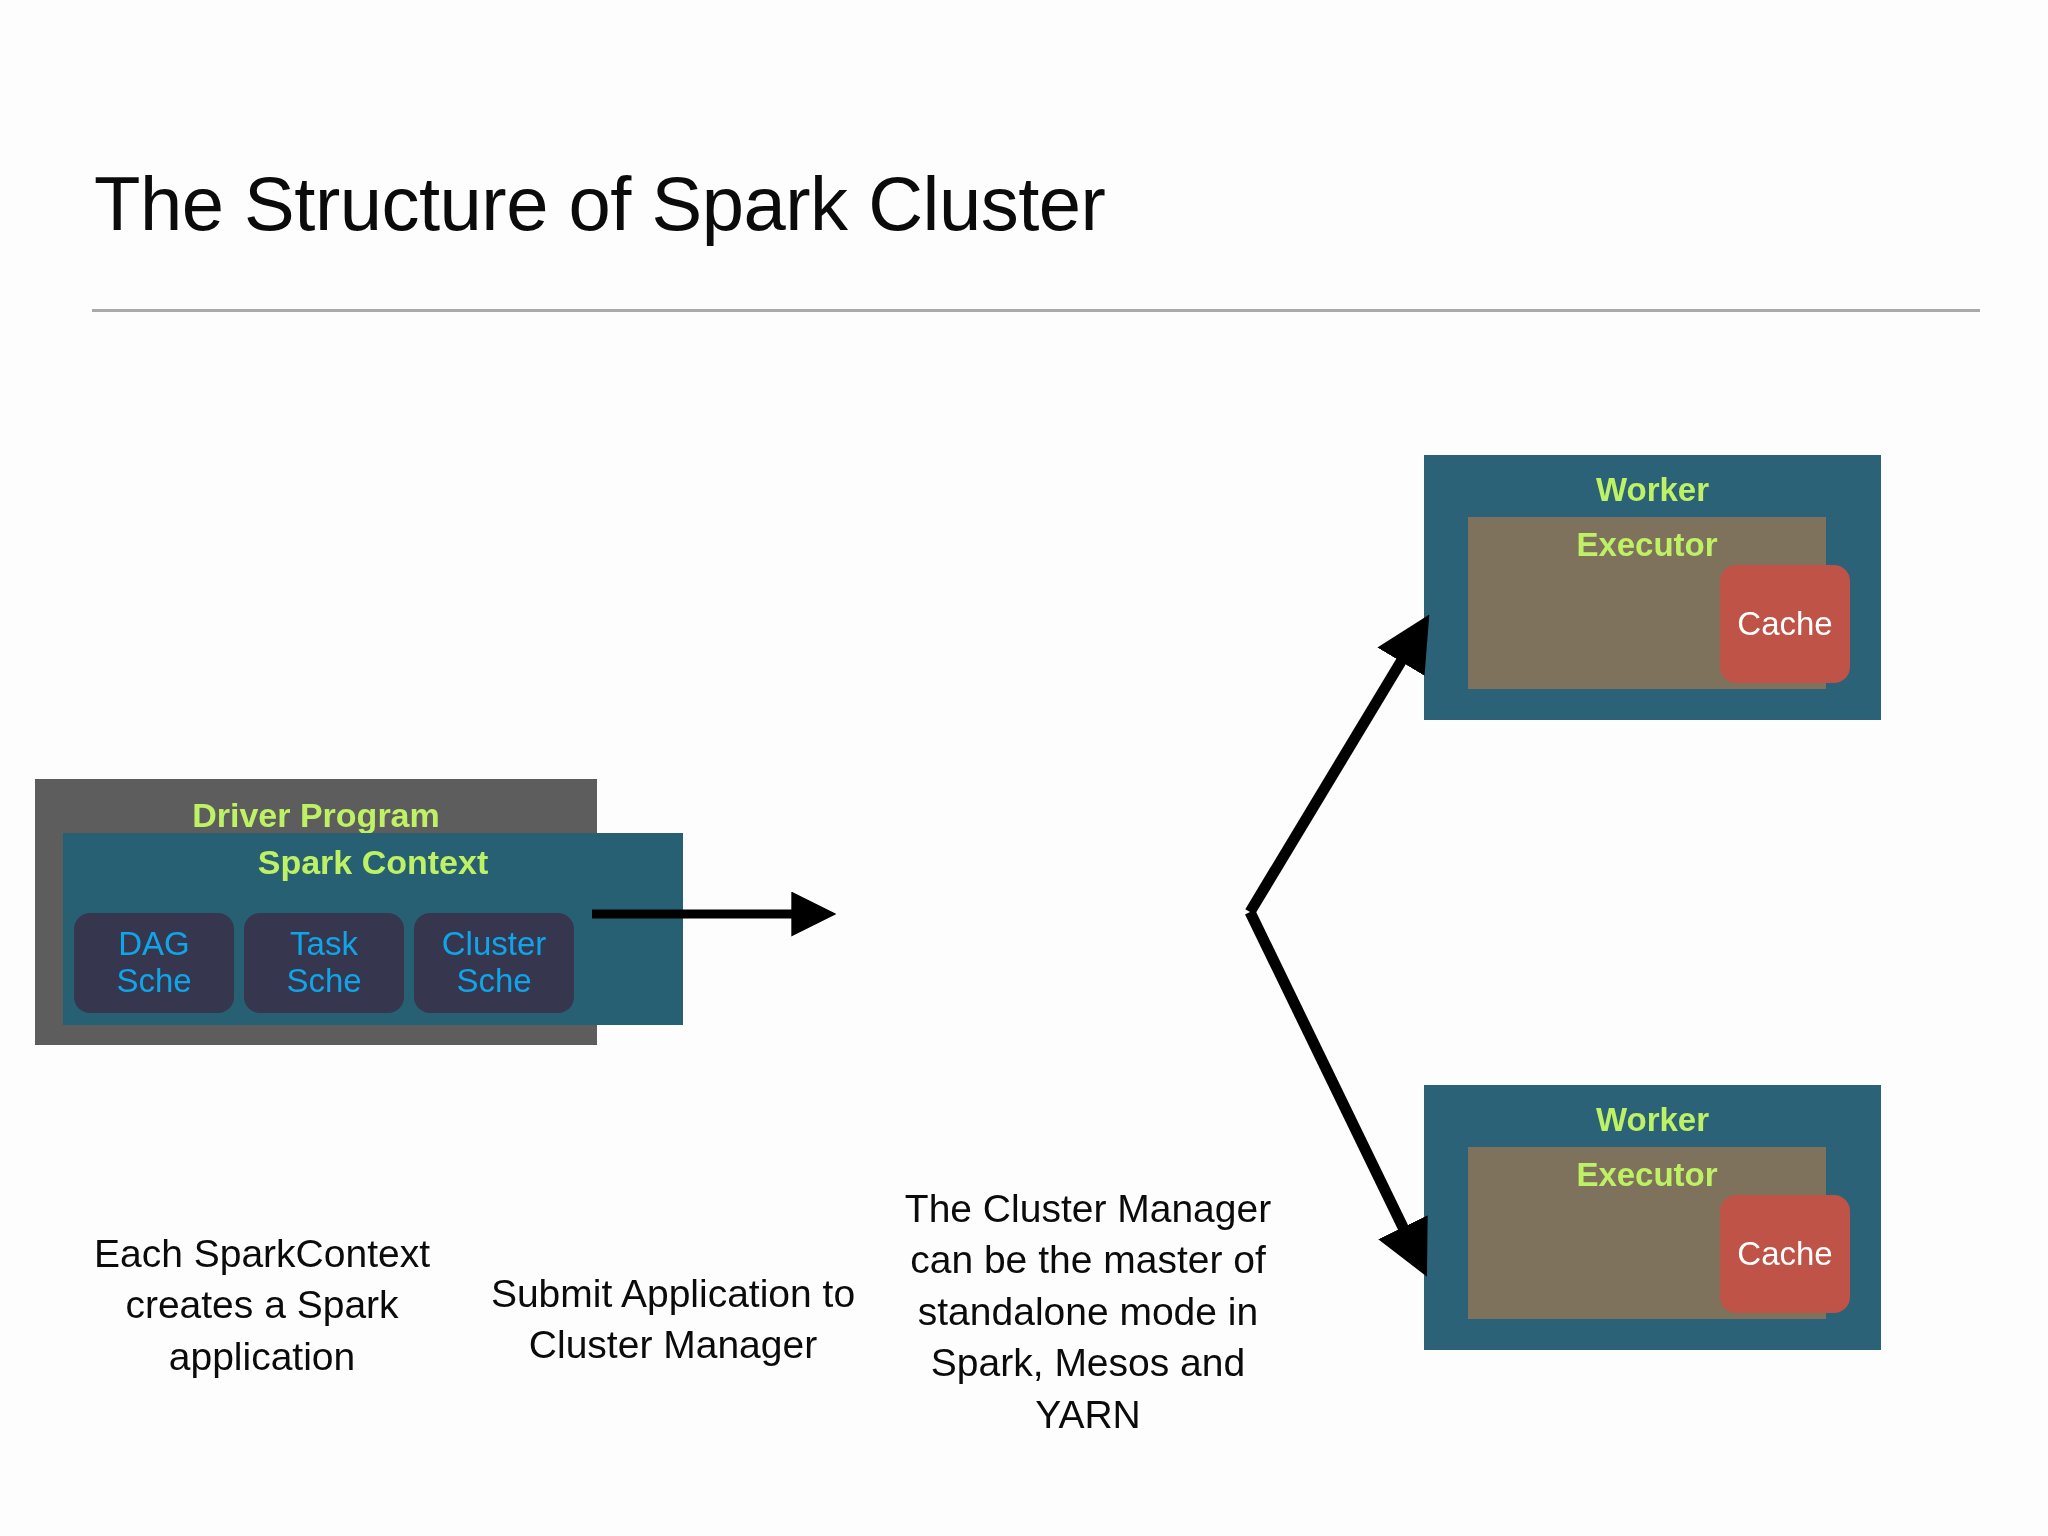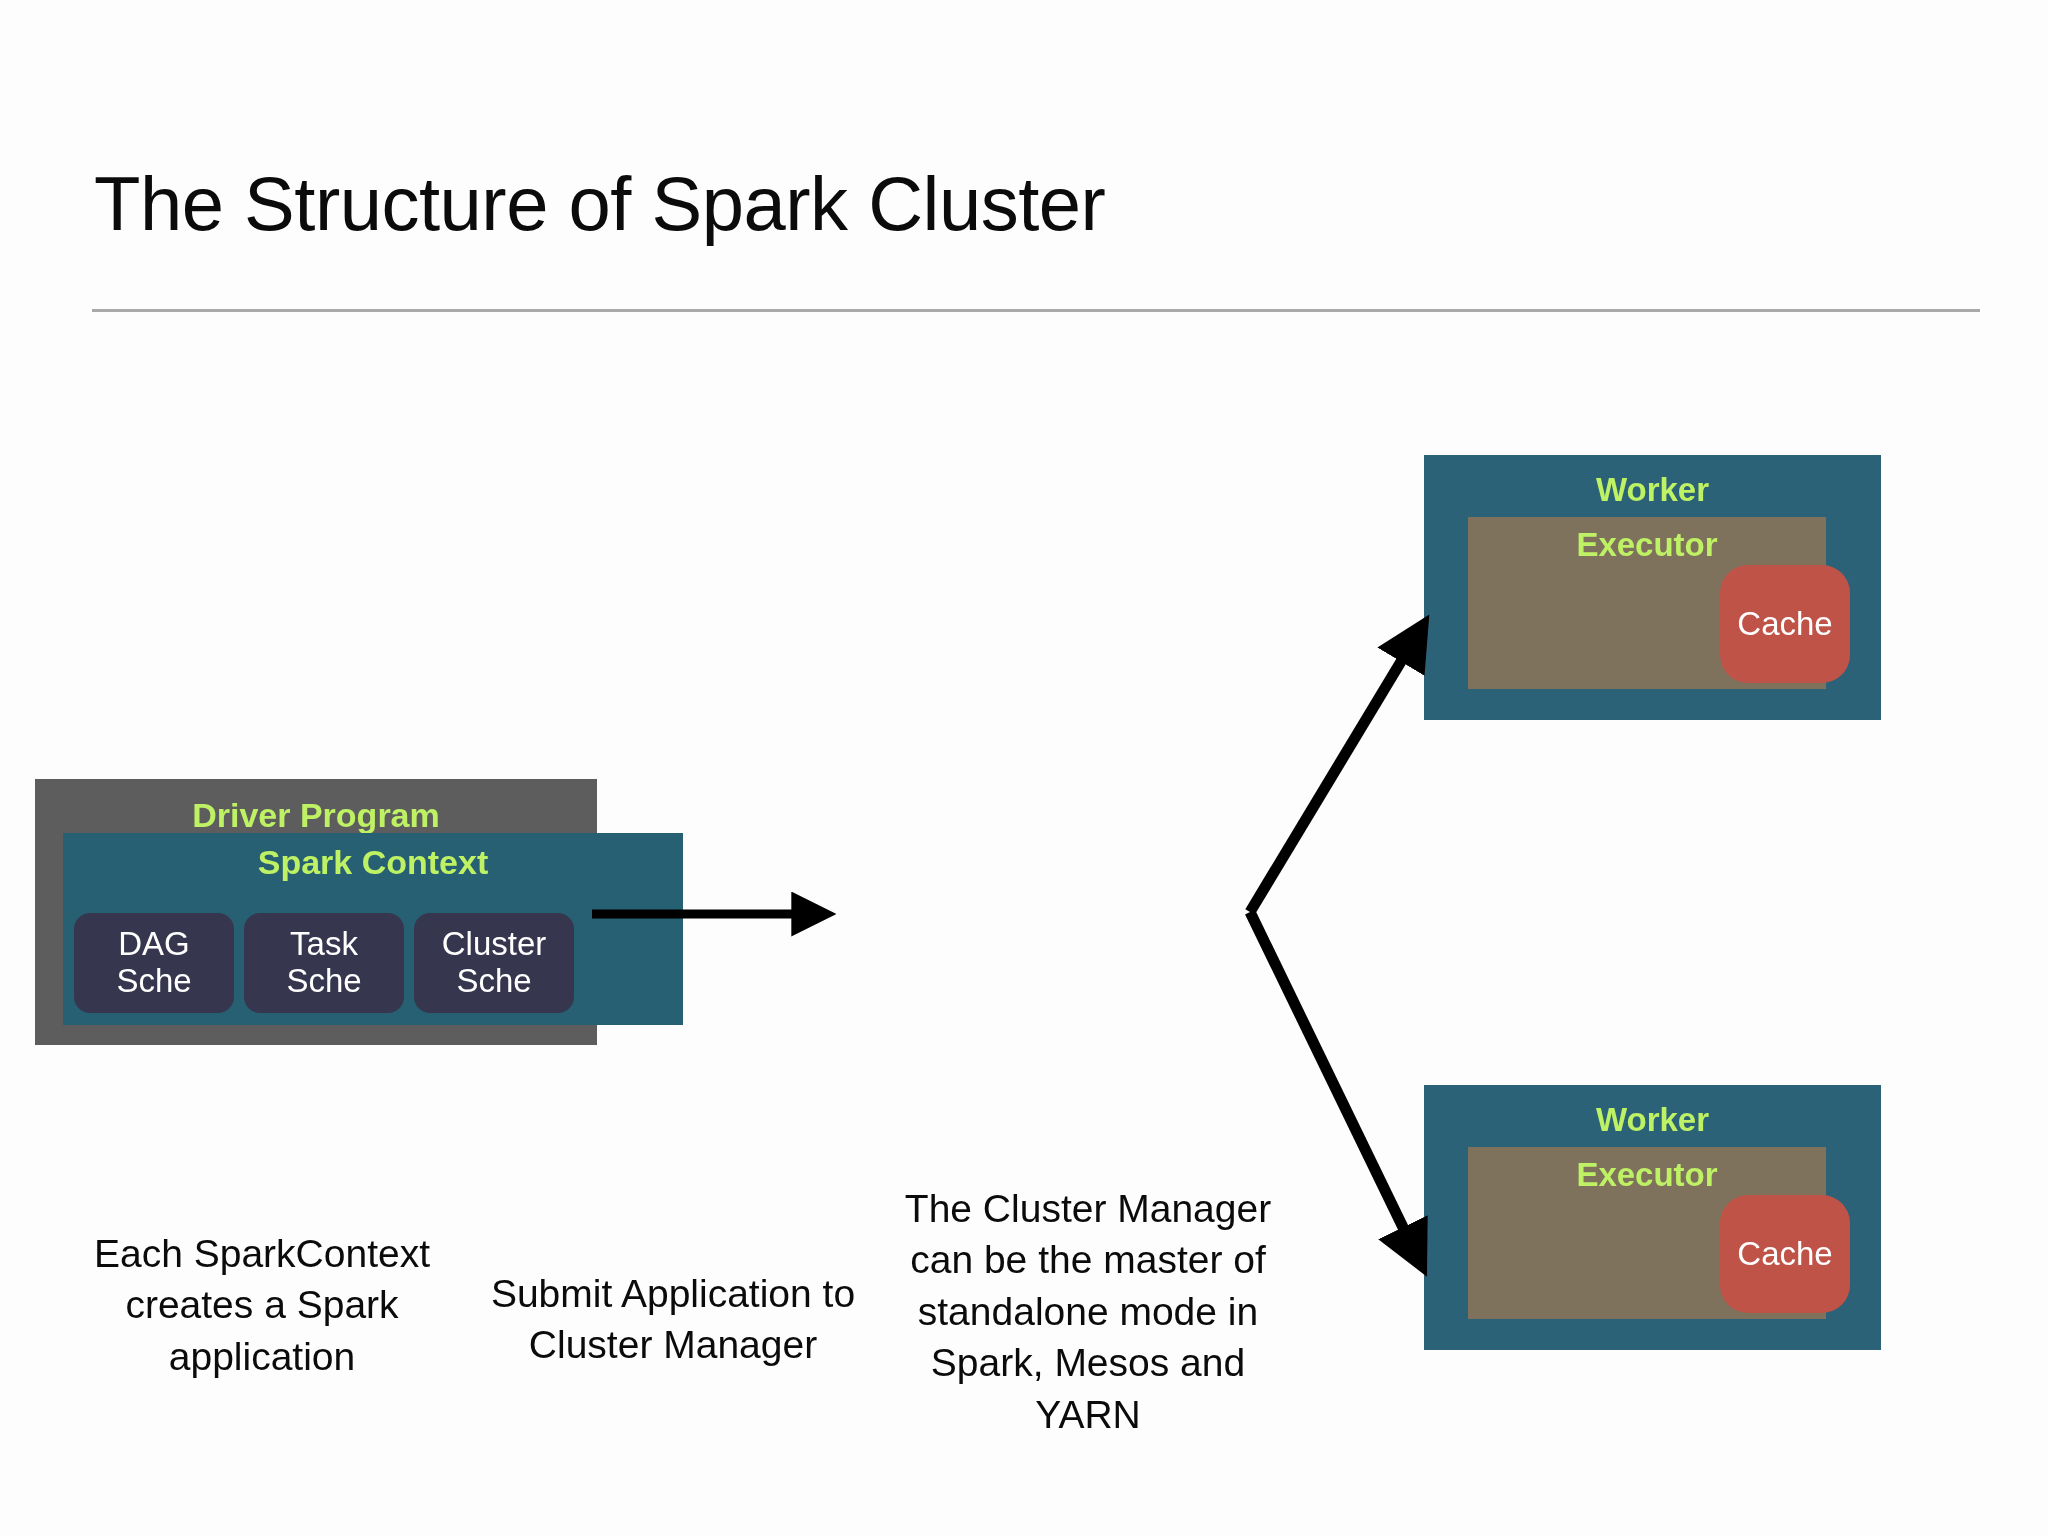--- a/index.html
+++ b/index.html
@@ -86,21 +86,21 @@
     gap: 10px;
   }
   .scheduler-box {
     flex: 1;
     background: #37364f;
     border-radius: 16px;
     display: flex;
     flex-direction: column;
     align-items: center;
     justify-content: center;
-    color: #ffffff;
+    color: #0ea5e9;
     font-size: 33px;
     line-height: 1.12;
     margin-top: 18px;
   }
   .scheduler-box span { display: block; text-align: center; }
 
   
   #cluster-manager {
     position: absolute;
     left: 828px;
@@ -146,21 +146,21 @@
     top: 9px;
     font-size: 33px;
   }
   .cache {
     position: absolute;
     right: -24px;
     top: 48px;
     width: 130px;
     height: 118px;
     background: #bf5347;
-    border-radius: 28px;
+    border-radius: 16px;
     display: flex;
     align-items: center;
     justify-content: center;
     color: #ffffff;
     font-size: 33px;
   }
 
   
   .caption {
     position: absolute;

